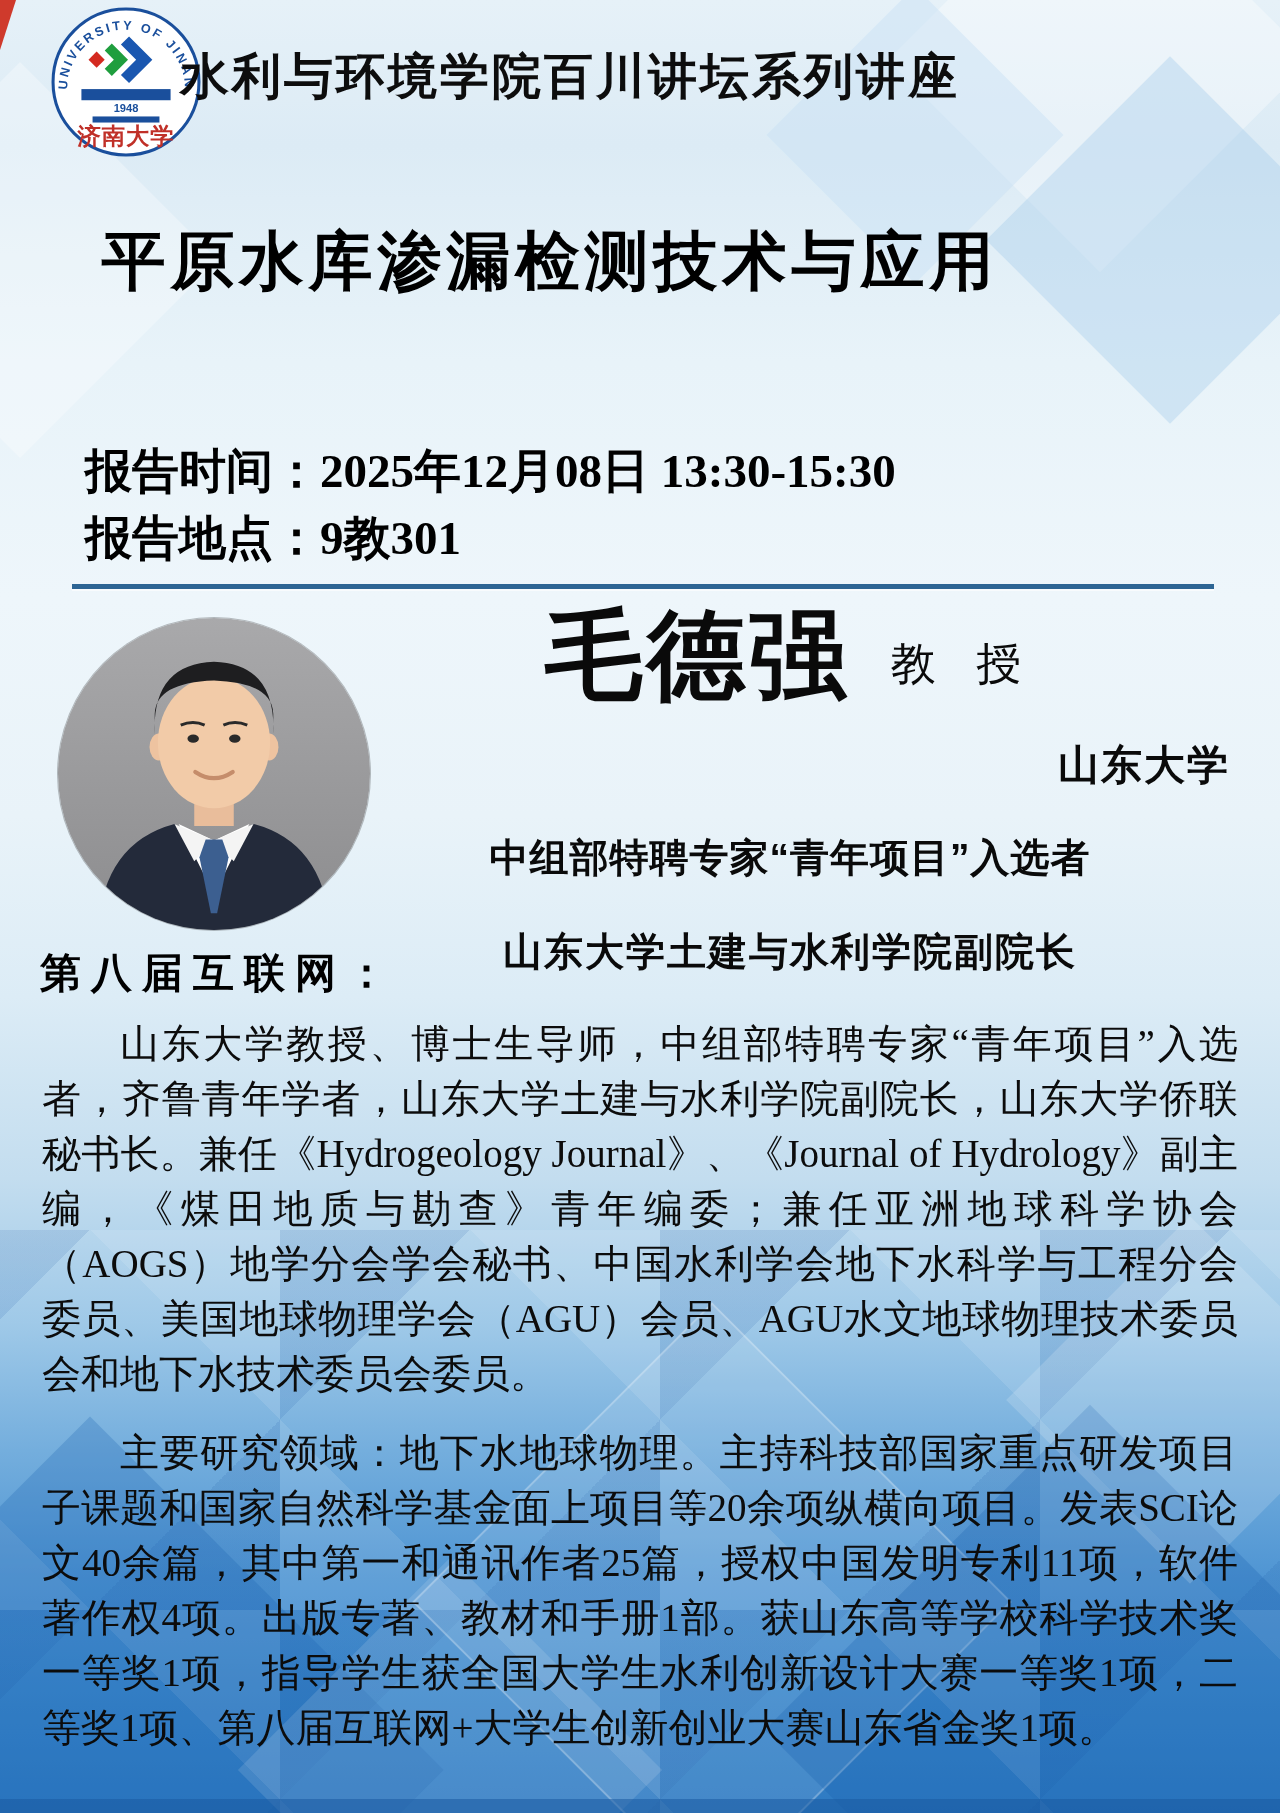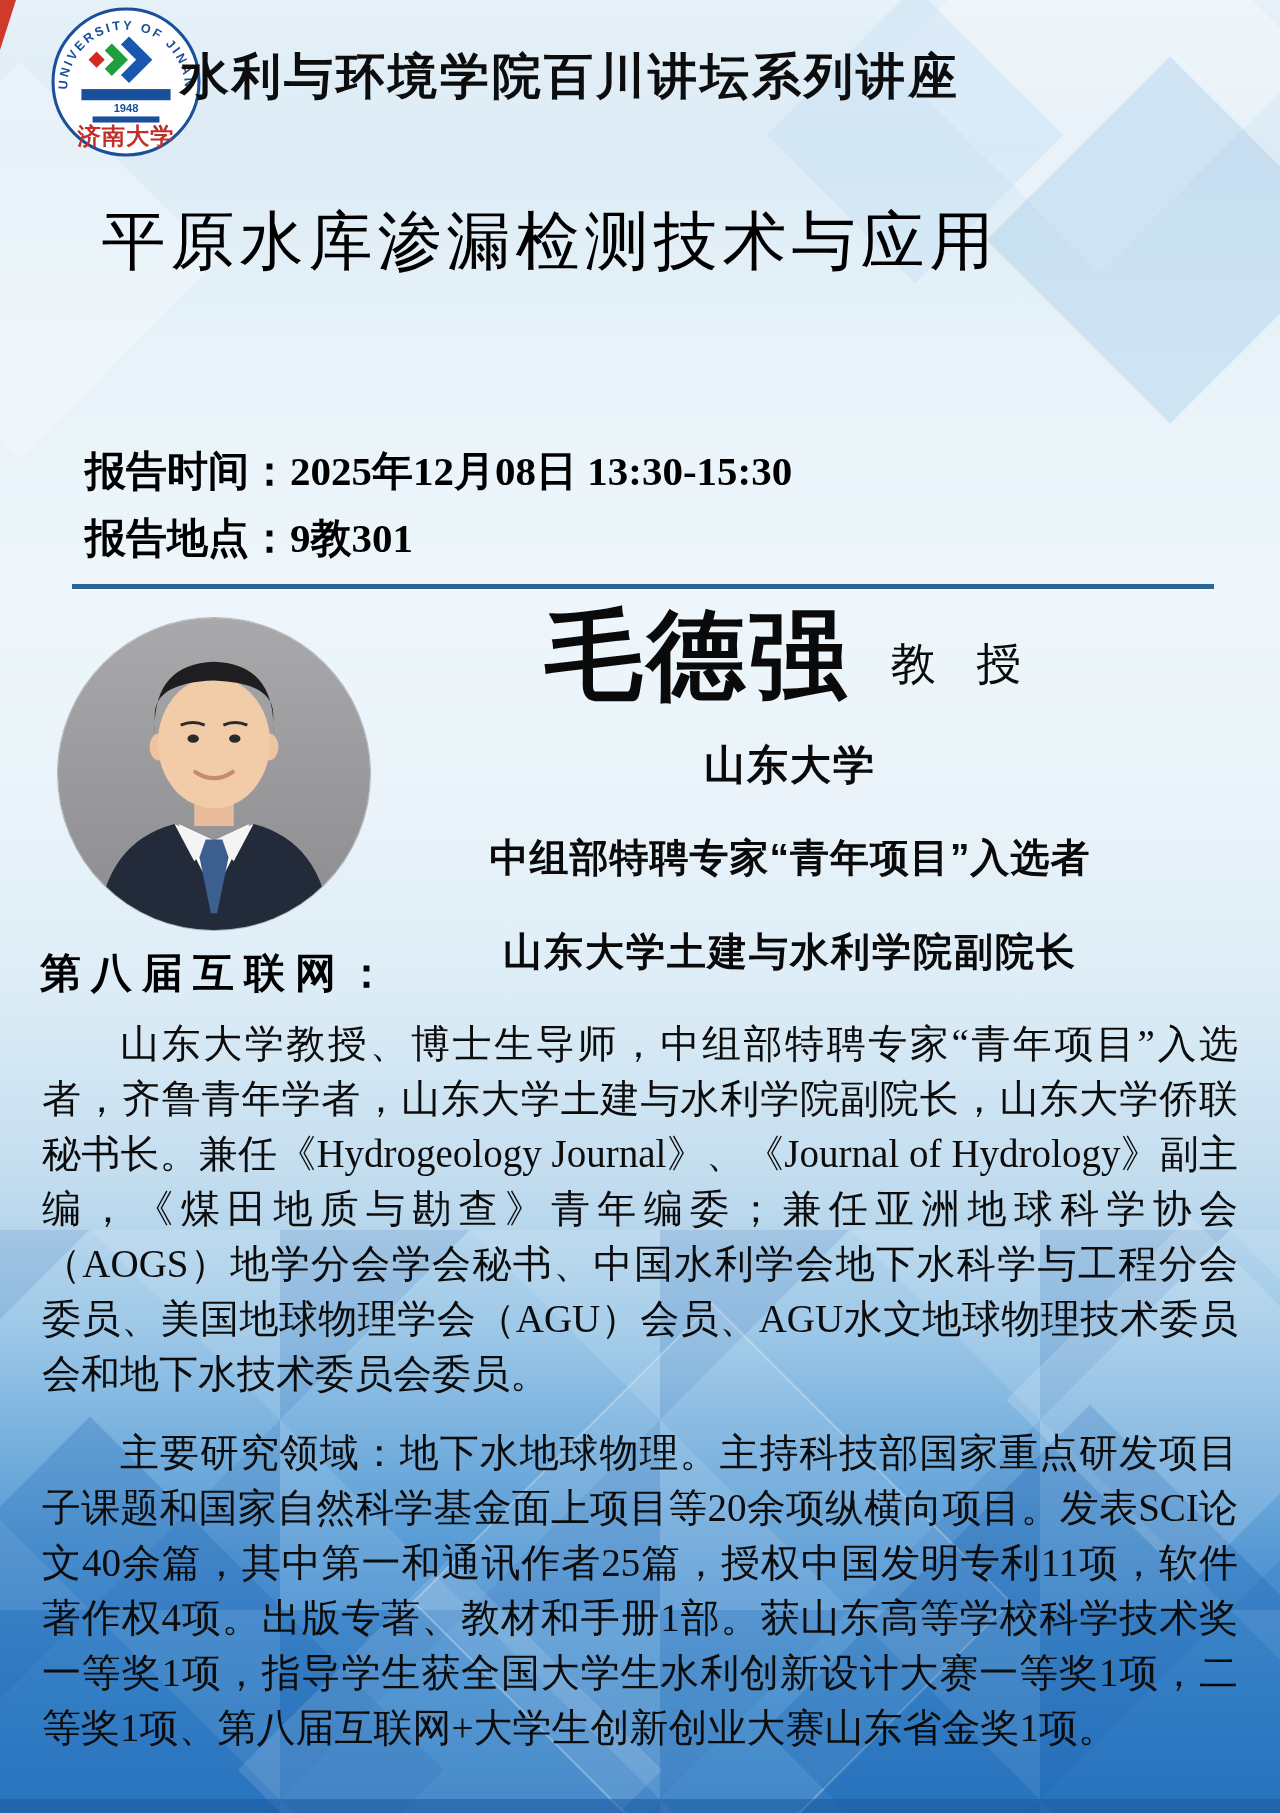--- a/index.html
+++ b/index.html
@@ -22,36 +22,36 @@
   }
   .corner-red{position:absolute;left:0;top:0;width:0;height:0;
     border-left:16px solid #cf3a2c;border-bottom:50px solid transparent;}
   .logo{position:absolute;left:50px;top:6px;width:152px;height:152px;}
   .series-title{
     position:absolute;left:180px;top:44px;width:840px;margin:0;
     text-align:left;font-family:"Liberation Serif",serif;
     font-size:49px;font-weight:bold;letter-spacing:3px;color:#0d0d0d;
   }
   .lecture-title{
-    position:absolute;left:0;top:198px;width:1100px;margin:0;
+    position:absolute;left:0;top:218px;width:1100px;margin:0;
     text-align:center;font-family:"Liberation Sans",sans-serif;
-    font-size:64px;font-weight:400;letter-spacing:5px;color:#000;
+    font-size:64px;font-weight:700;letter-spacing:5px;color:#000;
   }
   .info{position:absolute;left:85px;top:438px;
     font-family:"Liberation Serif",serif;font-weight:bold;color:#000;}
-  .info-row{font-size:41px;line-height:67px;white-space:nowrap;}
+  .info-row{font-size:47px;line-height:67px;white-space:nowrap;}
   .divider{position:absolute;left:72px;top:584px;width:1142px;height:5px;
     background:#2d6594;box-shadow:0 2px 0 rgba(255,255,255,0.6);}
   .photo{position:absolute;left:58px;top:618px;width:312px;height:312px;
     border-radius:50%;overflow:hidden;box-shadow:0 0 0 1px rgba(0,0,0,0.25);}
   .speaker{position:absolute;left:350px;top:606px;width:880px;text-align:center;color:#0a0a0a;}
   .name-row{display:flex;justify-content:center;align-items:flex-end;gap:40px;}
   .speaker-name{font-size:98px;font-weight:900;line-height:1.02;letter-spacing:4px;}
   .speaker-prof{font-size:45px;font-weight:400;letter-spacing:14px;padding-bottom:12px;}
-  .speaker-affil{margin-top:32px;font-size:41px;font-weight:900;letter-spacing:2px;}
+  .speaker-affil{margin-top:32px;font-size:41px;font-weight:900;letter-spacing:2px;text-align:right;}
   .speaker-honor1{margin-top:38px;font-size:39px;font-weight:900;letter-spacing:1px;}
   .speaker-honor2{margin-top:40px;font-size:39px;font-weight:900;letter-spacing:2px;}
   .bio-heading{position:absolute;left:40px;top:946px;margin:0;
     font-family:"Liberation Serif",serif;font-size:41px;font-weight:bold;
     letter-spacing:10px;color:#000;}
   .bio{position:absolute;left:42px;top:1016px;width:1196px;
     font-family:"Liberation Serif",serif;font-size:39px;line-height:55px;
     color:#0c0c0c;text-align:justify;}
   .bio p{margin:0;text-indent:2em;}
   .bio p + p{margin-top:24px;}

